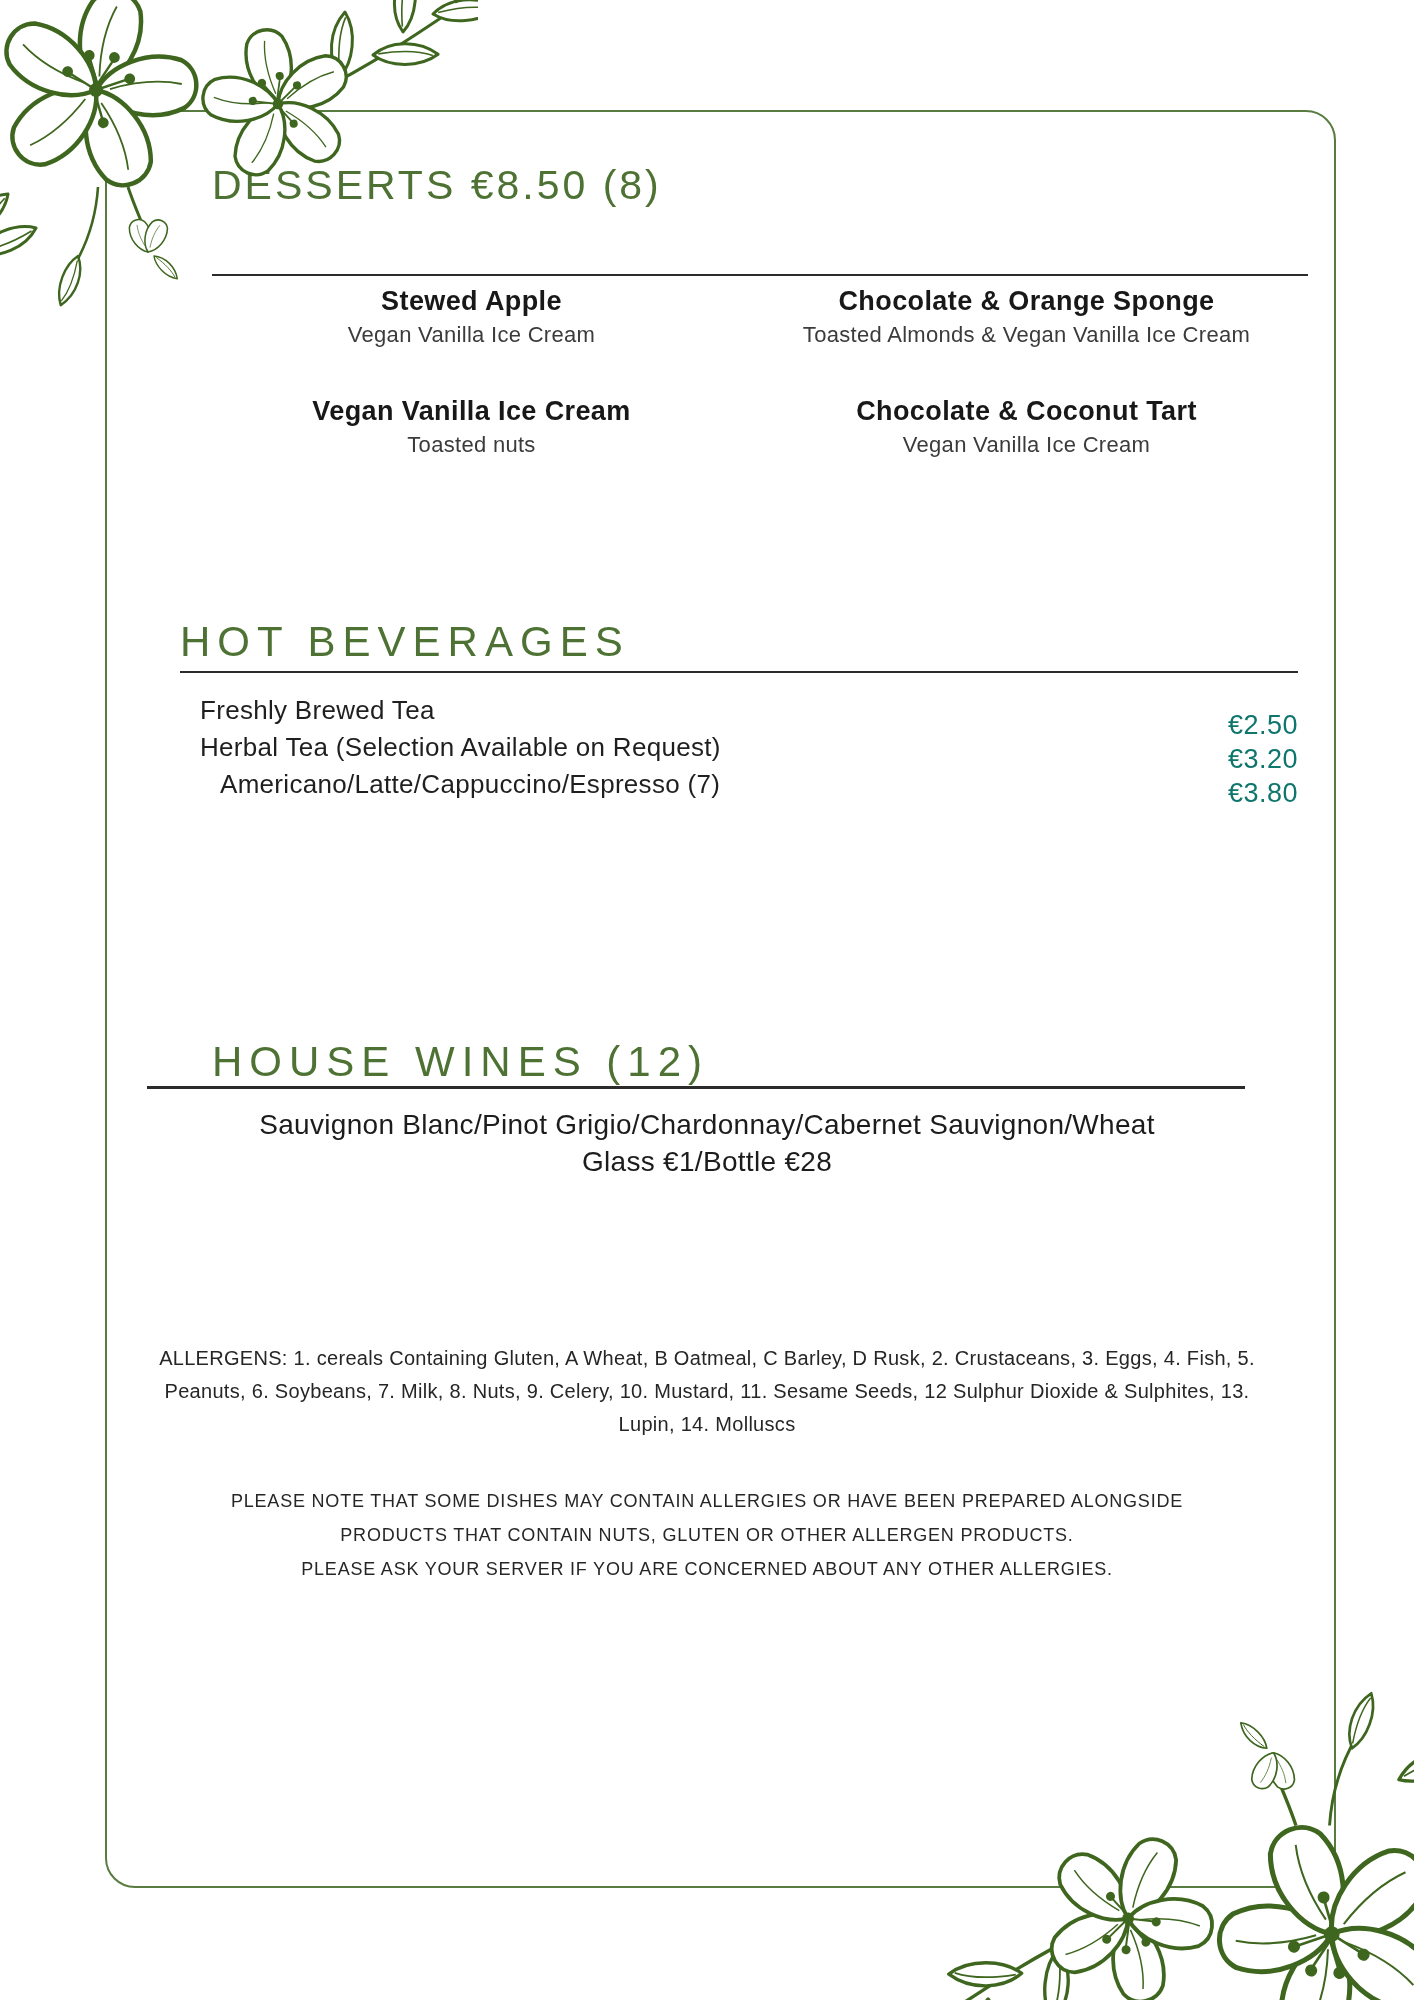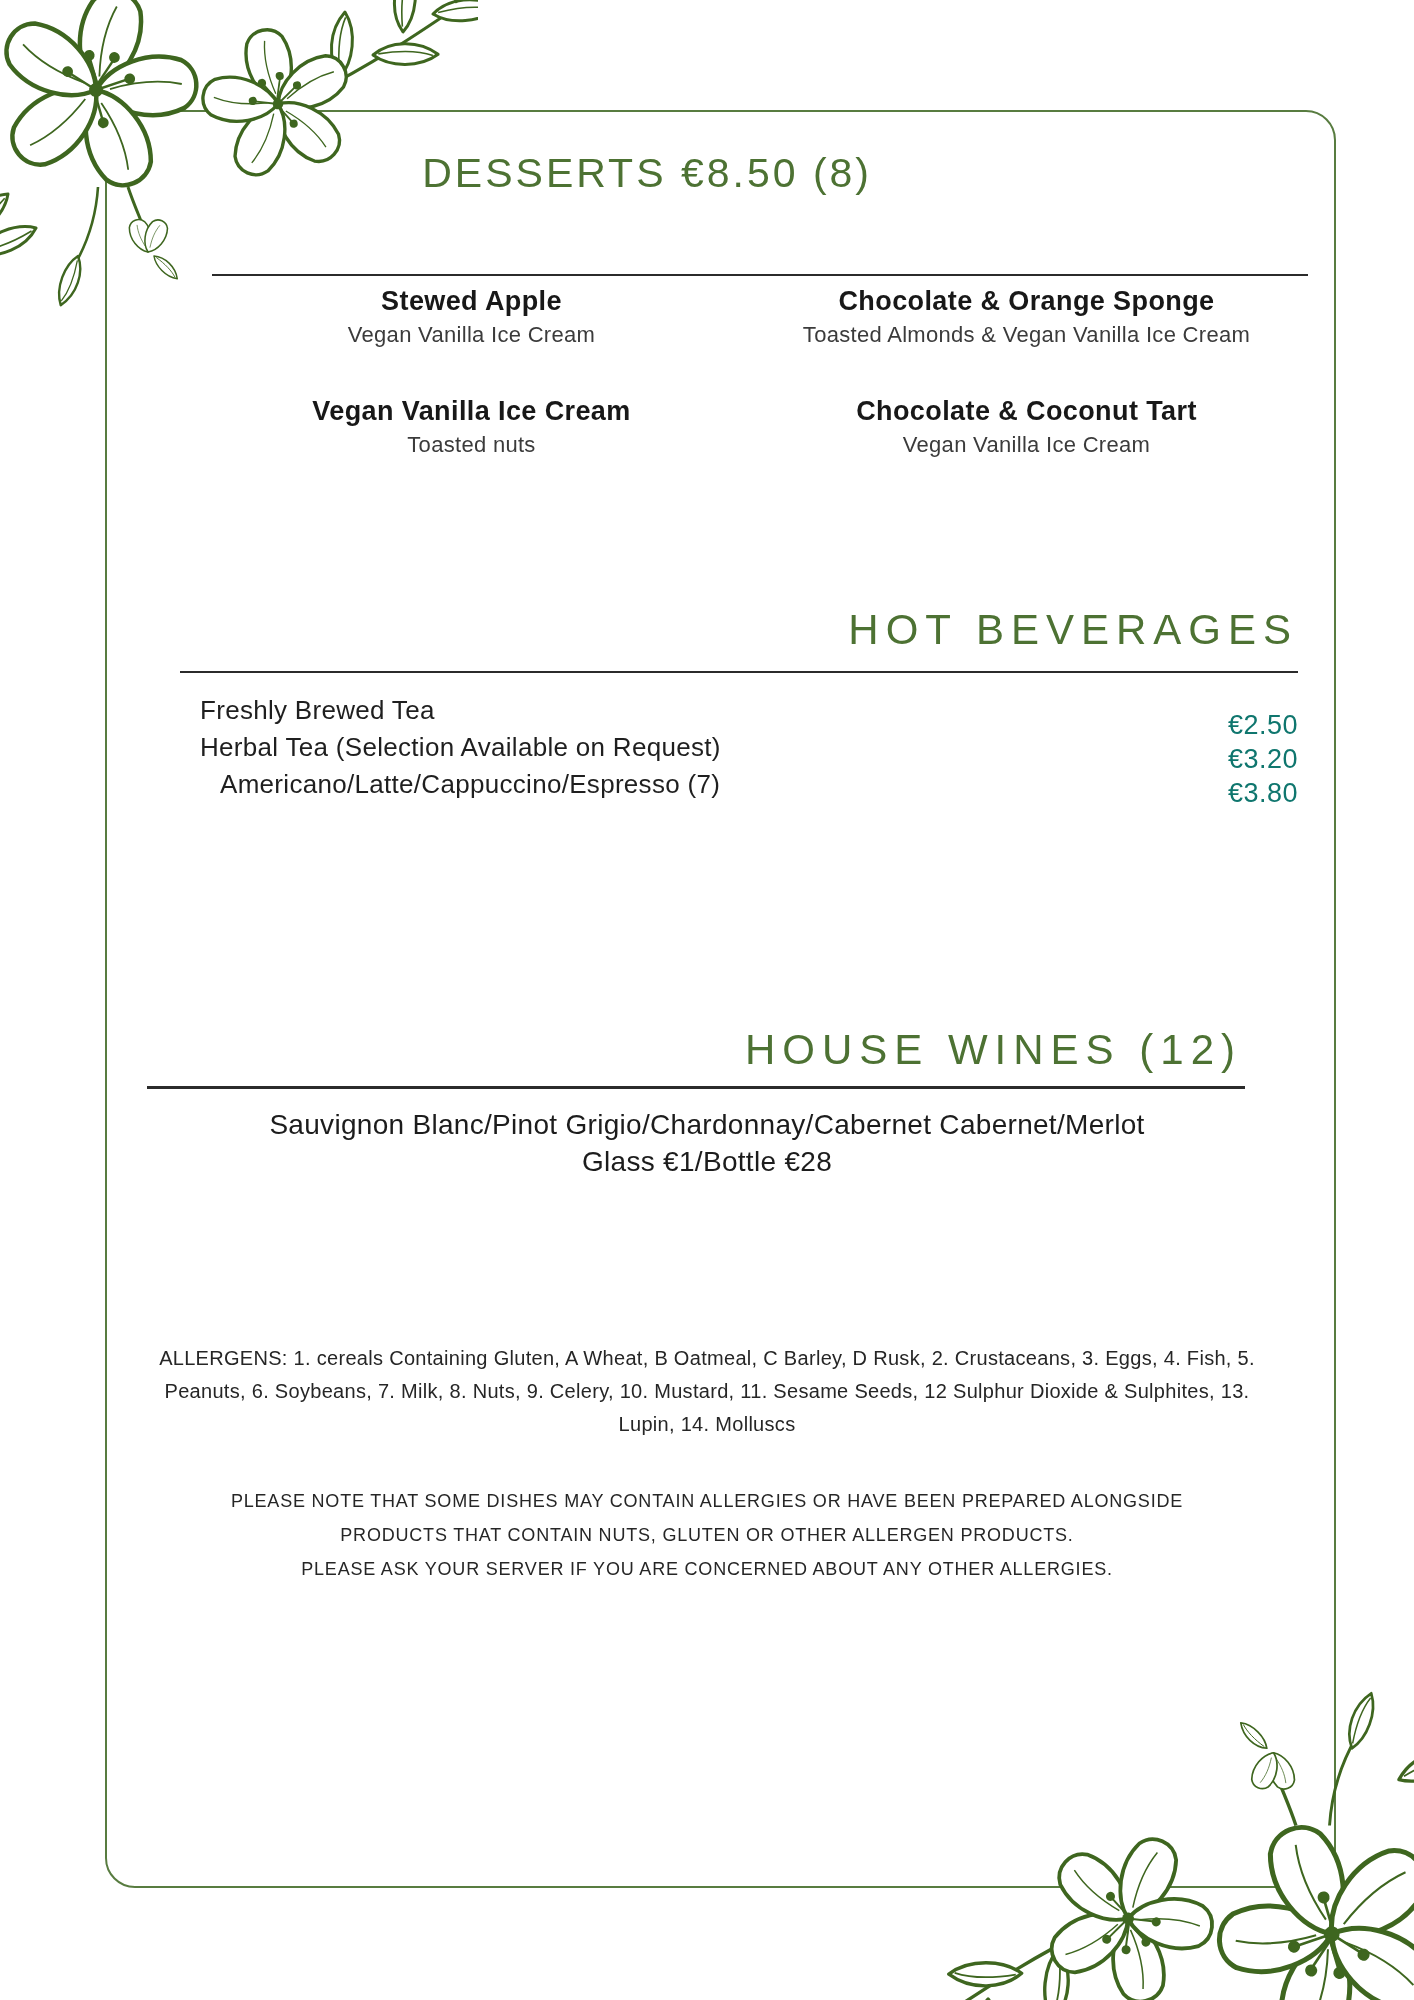--- a/index.html
+++ b/index.html
@@ -18,22 +18,23 @@
     border:2px solid #587c40;
     border-radius:30px;
     box-sizing:border-box;
   }
   .sec-title{
     position:absolute;
     color:#4d7233;
     font-size:42px;
     font-weight:400;
     letter-spacing:7px;
-    text-align:right;
+    text-align:left;
     white-space:nowrap;
+    margin-top:12px;
   }
   .title-desserts{left:212px;top:150px;width:660px;font-size:41px;letter-spacing:3px;}
   .title-hotbev{left:180px;top:606px;width:1118px;}
   .title-wines{left:212px;top:1026px;width:1030px;}
   .rule{position:absolute;background:#2b2b2b;height:2px;}
   .rule-desserts{left:212px;top:274px;width:1096px;}
   .rule-hotbev{left:180px;top:671px;width:1118px;}
   .rule-wines{left:147px;top:1086px;width:1098px;height:3px;}
   .dessert-grid{
     position:absolute;left:205px;top:284px;width:1110px;
@@ -101,21 +102,21 @@
   <div class="hotbev-prices">
     <div class="price">€2.50</div>
     <div class="price">€3.20</div>
     <div class="price">€3.80</div>
   </div>
 
   <div class="sec-title title-wines">HOUSE WINES (12)</div>
   <div class="rule rule-wines"></div>
 
   <div class="wines-text">
-    <div class="wline">Sauvignon Blanc/Pinot Grigio/Chardonnay/Cabernet Cabernet/Merlot</div>
+    <div class="wline">Sauvignon Blanc/Pinot Grigio/Chardonnay/Cabernet Sauvignon/Wheat</div>
     <div class="wline">Glass €1/Bottle €28</div>
   </div>
 
   <div class="allergens">ALLERGENS: 1. cereals Containing Gluten, A Wheat, B Oatmeal, C Barley, D Rusk, 2. Crustaceans, 3. Eggs, 4. Fish, 5. Peanuts, 6. Soybeans, 7. Milk, 8. Nuts, 9. Celery, 10. Mustard, 11. Sesame Seeds, 12 Sulphur Dioxide &amp; Sulphites, 13. Lupin, 14. Molluscs</div>
 
   <div class="notes">
     <div>PLEASE NOTE THAT SOME DISHES MAY CONTAIN ALLERGIES OR HAVE BEEN PREPARED ALONGSIDE</div>
     <div>PRODUCTS THAT CONTAIN NUTS, GLUTEN OR OTHER ALLERGEN PRODUCTS.</div>
     <div>PLEASE ASK YOUR SERVER IF YOU ARE CONCERNED ABOUT ANY OTHER ALLERGIES.</div>
   </div>

